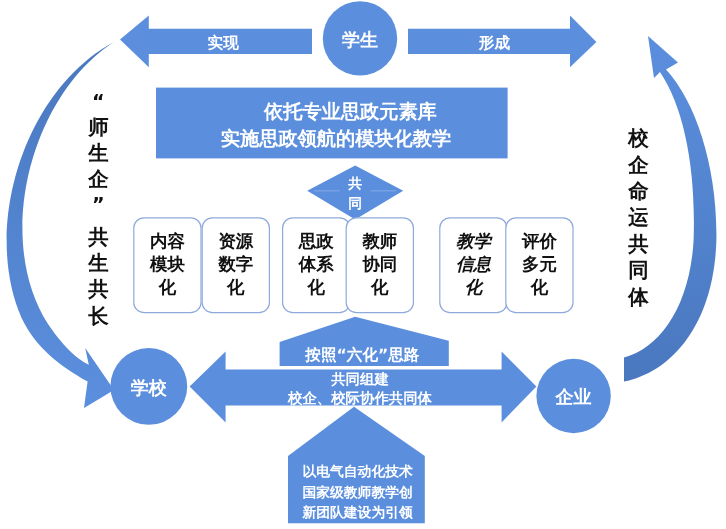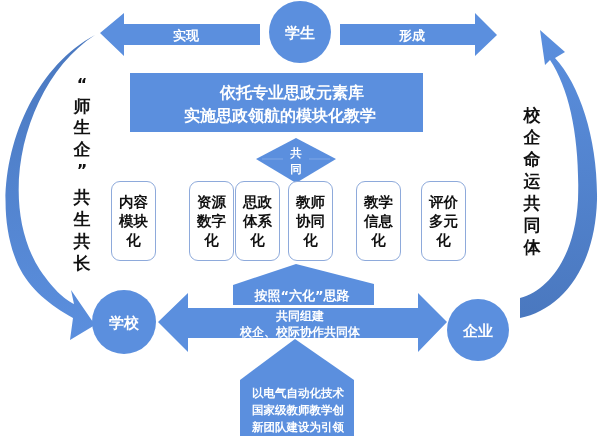--- a/index.html
+++ b/index.html
@@ -2,21 +2,21 @@
 <html><head>
   <meta charset="utf-8">
   <style>
     html, body { margin: 0; padding: 0; background: #ffffff; }
     body { width: 605px; height: 441px; position: relative; overflow: hidden;
            font-family: "DejaVu Sans", "Liberation Sans", sans-serif; }
     #stage { position: absolute; left: 0; top: 0; width: 605px; height: 441px; }
     svg text { font-family: "DejaVu Sans", "Liberation Sans", sans-serif; font-weight: bold; }
     .wt { fill: #ffffff; }
     .bk { fill: #111111; }
-    .box { position: absolute; top: 181px; width: 45px; height: 80px; border: 1px solid #8eaadb;
+    .box { position: absolute; top: 181px; width: 57px; height: 80px; border: 1px solid #8eaadb;
            border-radius: 9px; background: #ffffff; box-sizing: border-box;
            display: flex; align-items: center; justify-content: center; text-align: center;
            font-weight: bold; font-size: 14.5px; line-height: 19px; color: #111; white-space: pre-line; }
   </style>
 </head>
 <body>
 
 <div id="stage">
 <svg width="605" height="441" viewBox="0 0 605 441" xmlns="http://www.w3.org/2000/svg">
   <defs>
@@ -115,28 +115,28 @@
     <text class="bk" x="532" y="209" font-size="17" text-anchor="middle">共</text>
     <text class="bk" x="532" y="231" font-size="17" text-anchor="middle">同</text>
     <text class="bk" x="532" y="253" font-size="17" text-anchor="middle">体</text>
   </g>
 </svg>
 
 
 <div class="box" style="left:111px;">内容
 模块
 化</div>
-<div class="box" style="left:168px;margin-left:21px;">资源
+<div class="box" style="left:168px;">资源
 数字
 化</div>
 <div class="box" style="left:235px;">思政
 体系
 化</div>
 <div class="box" style="left:288px;">教师
 协同
 化</div>
-<div class="box" style="left:356px;">教学
+<div class="box" style="left:366px;font-style:italic;">教学
 信息
 化</div>
 <div class="box" style="left:421px;">评价
 多元
 化</div>
 </div>
 
 </body></html>

